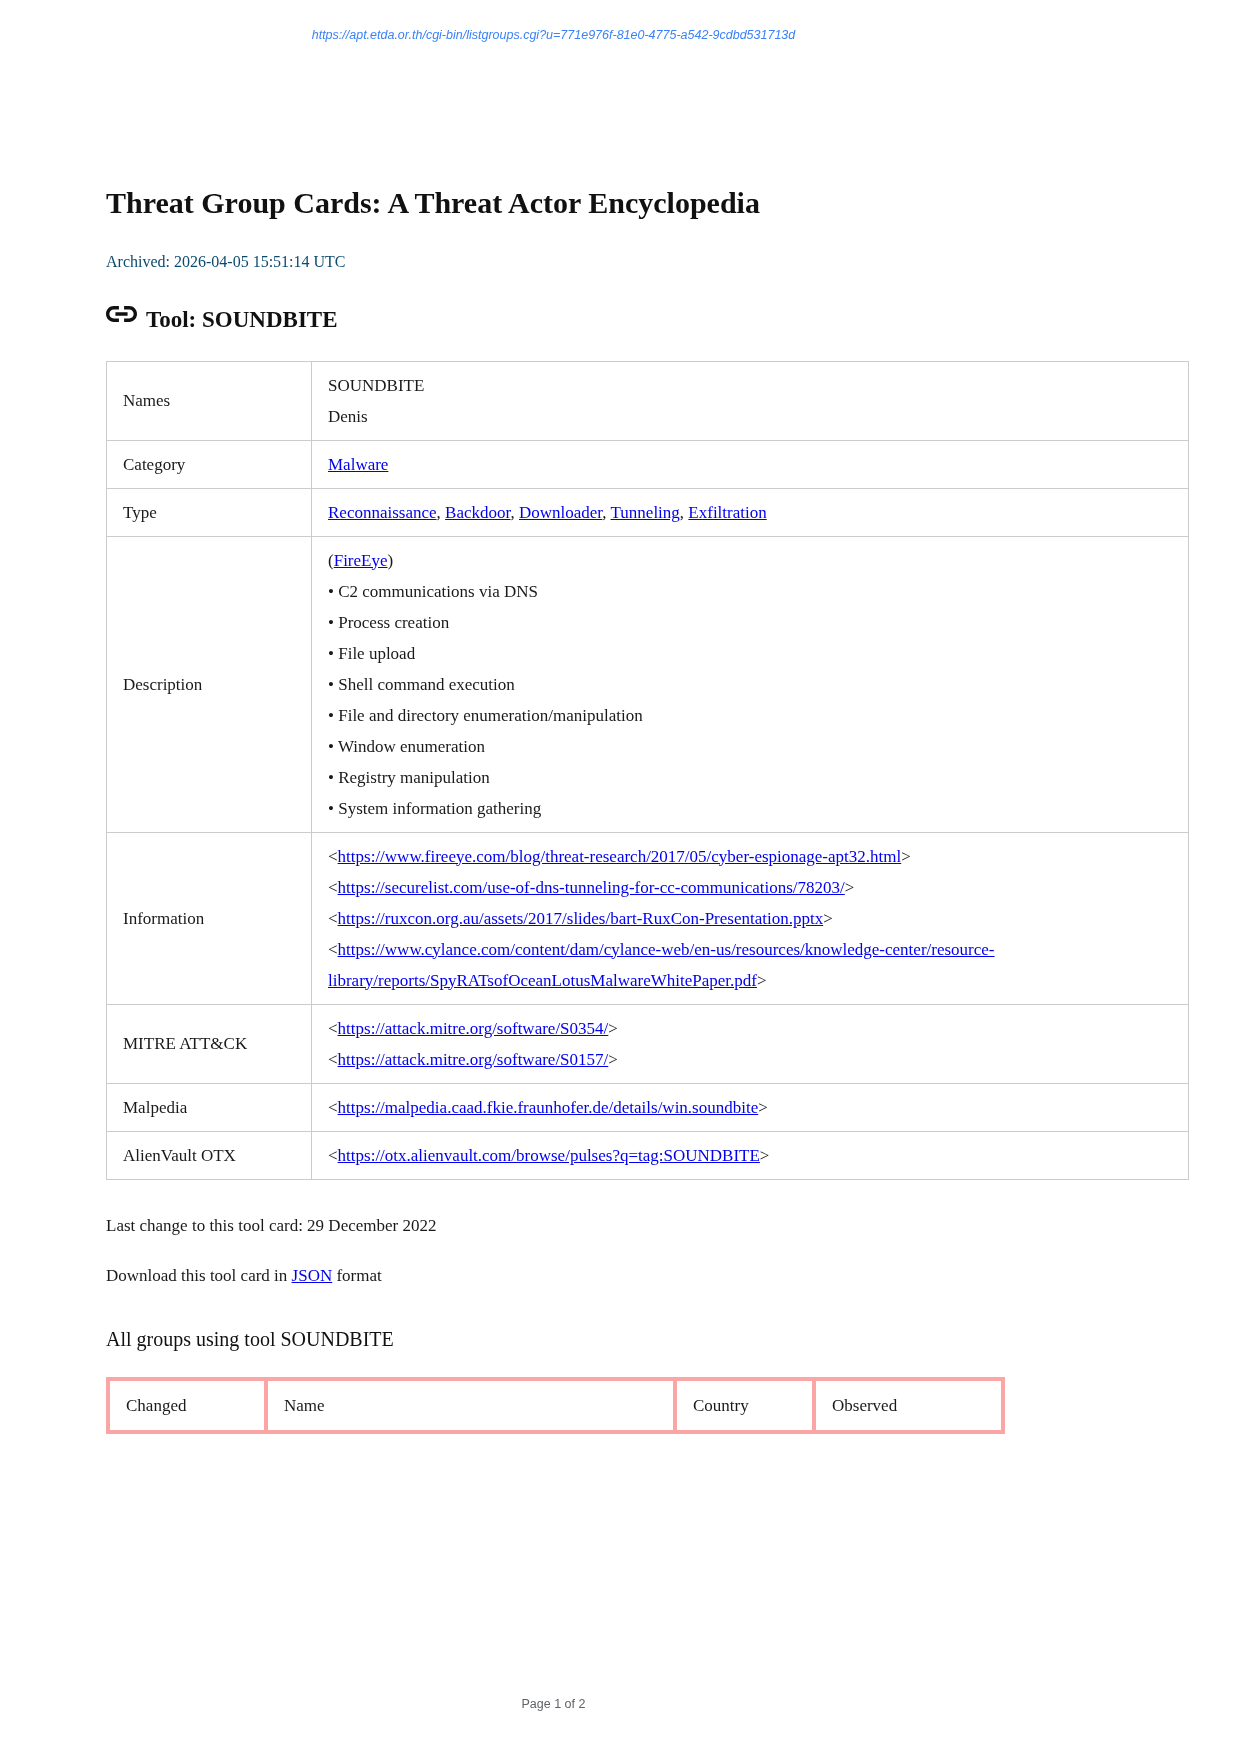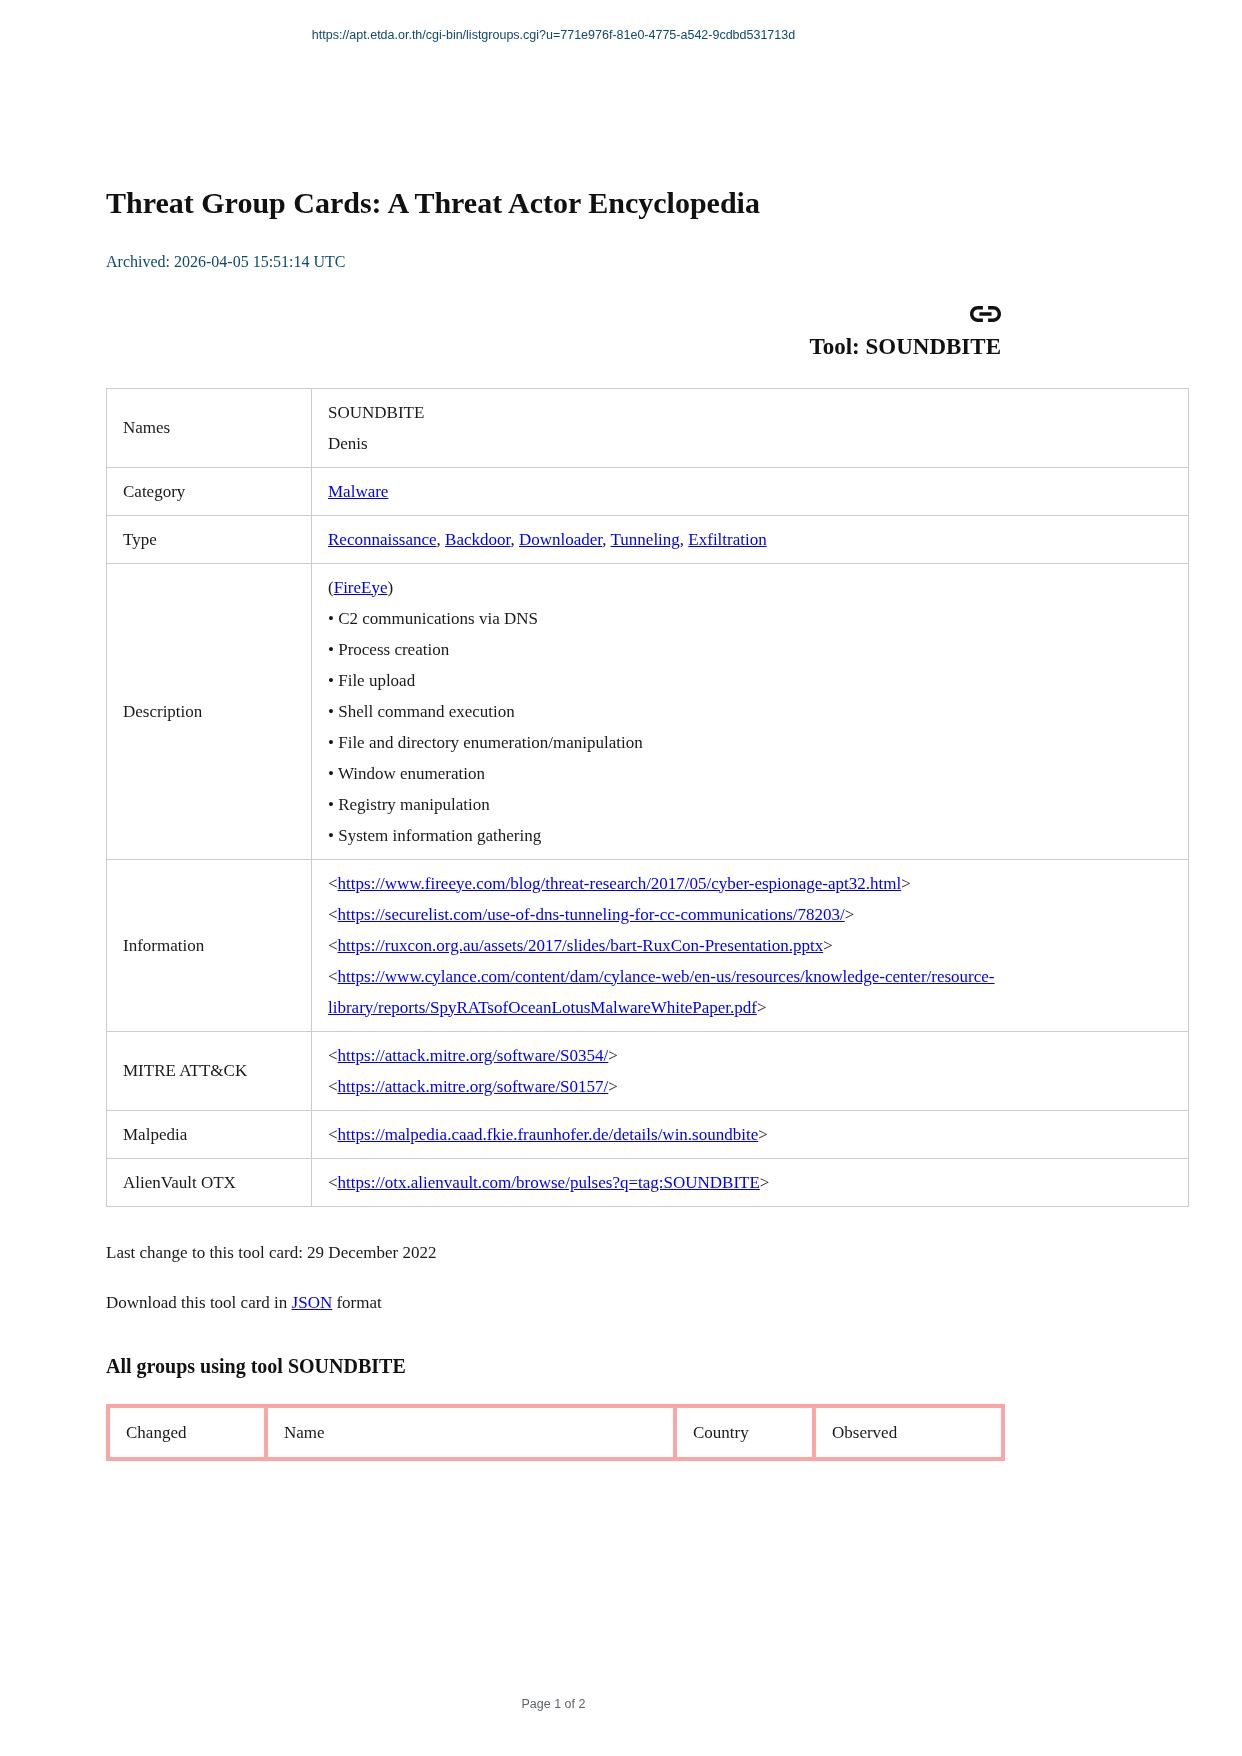--- a/index.html
+++ b/index.html
@@ -11,21 +11,22 @@
     color: #1a1a1a;
     overflow: hidden;
     position: relative;
   }
   .print-header {
     position: absolute;
     top: 28px; left: 106px; width: 895px;
     text-align: center;
     font-family: "Liberation Sans", sans-serif;
     font-size: 12.5px;
-    color: #0c4a6e;
+    color: #3b82f6;
+    font-style: italic;
   }
   .content {
     padding: 186px 0 0 106px;
     width: 1001px;
     border-radius: 19px;
   }
   h1.page-title {
     margin: 0;
     font-size: 30px;
     line-height: 1.15;
@@ -36,23 +37,22 @@
     margin-top: 32px;
     font-size: 16px;
     color: #0c4a6e;
   }
   h2.tool-heading {
     margin: 36px 0 0 0;
     font-size: 23px;
     font-weight: bold;
     color: #111;
     display: flex;
-    align-items: flex-end;
+    align-items: flex-start;
     gap: 9px;
-    flex-direction: column;
   }
   .chain-icon { flex: 0 0 auto; margin-top: -4px; }
   .chain-icon svg { display: block; }
 
   table.tool-card {
     border-collapse: collapse;
     width: 1083px;
     margin-top: 28px;
   }
   table.tool-card td {
@@ -75,21 +75,21 @@
     line-height: 31px;
   }
   .after-table p.download-line {
     margin: 19px 0 0 0;
     font-size: 17px;
     line-height: 31px;
   }
   h3.groups-heading {
     margin: 37px 0 0 0;
     font-size: 20px;
-    font-weight: bold;
+    font-weight: normal;
     color: #111;
   }
   table.groups-table {
     border-collapse: collapse;
     width: 895px;
     margin-top: 26px;
     table-layout: fixed;
   }
   table.groups-table th {
     border: 4px solid #fca5a5;

